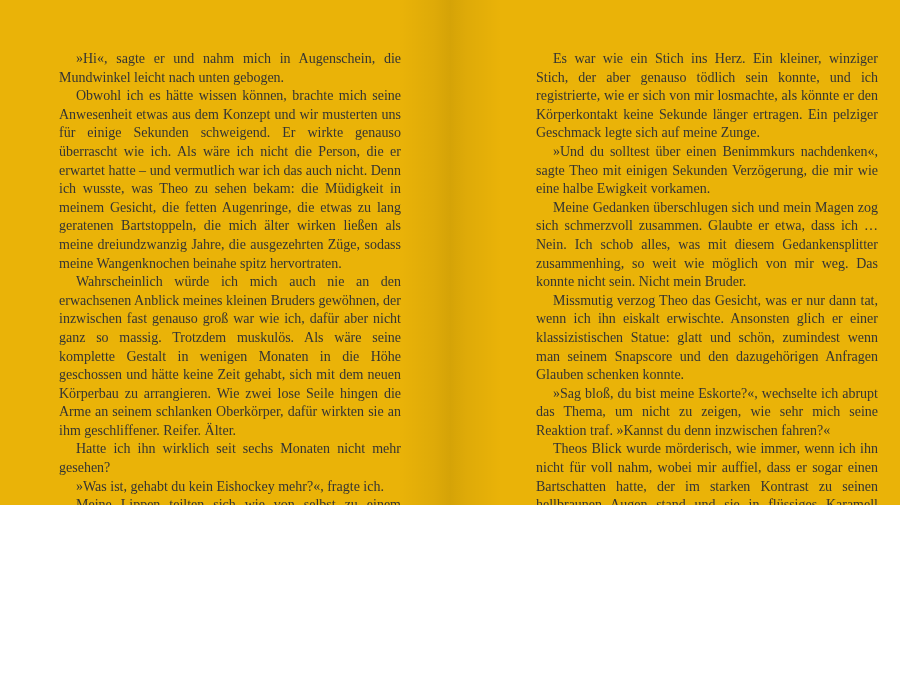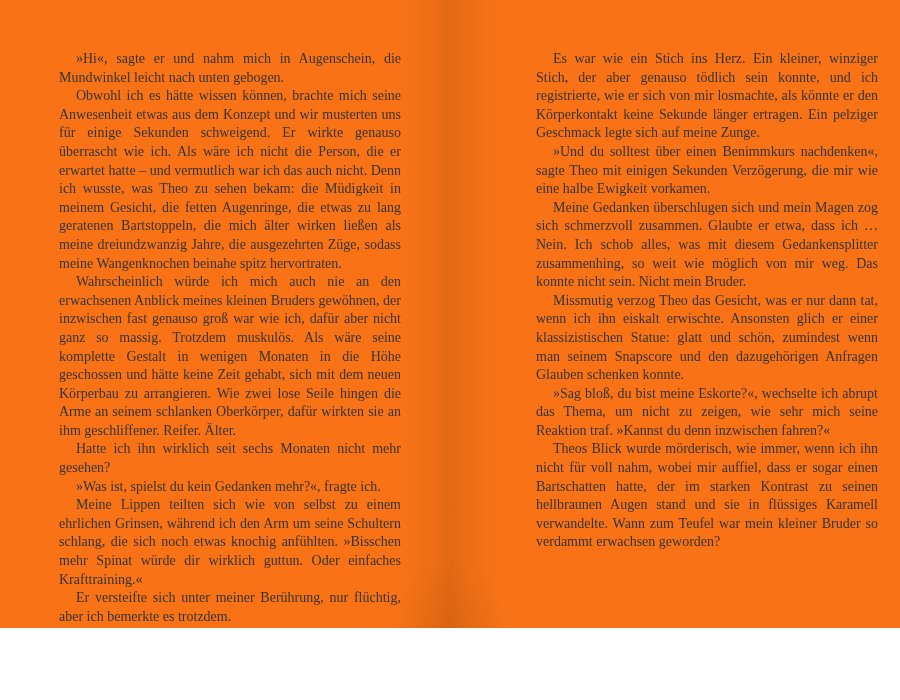--- a/index.html
+++ b/index.html
@@ -3,22 +3,22 @@
 <meta charset="utf-8">
 <style>
   html, body {
     margin: 0;
     padding: 0;
     background: #ffffff;
   }
   .book {
     position: relative;
     width: 900px;
-    height: 628px;
-    background: #f97316;
+    height: 505px;
+    background: #eab308;
     overflow: hidden;
     font-family: "Liberation Serif", "DejaVu Serif", serif;
   }
   .gutter {
     position: absolute;
     left: 398px;
     top: 0;
     width: 104px;
     height: 100%;
     background: linear-gradient(to right,
@@ -77,21 +77,21 @@
 <div class="book">
 
   <div class="gutter"></div>
   <div class="gutter-bottom"></div>
 
   <div class="page-text page-left-text">
       <p class="para">»Hi«, sagte er und nahm mich in Augenschein, die Mundwinkel leicht nach unten gebogen.</p>
       <p class="para">Obwohl ich es hätte wissen können, brachte mich seine Anwesenheit etwas aus dem Konzept und wir musterten uns für einige Sekunden schweigend. Er wirkte genauso überrascht wie ich. Als wäre ich nicht die Person, die er erwartet hatte – und vermutlich war ich das auch nicht. Denn ich wusste, was Theo zu sehen bekam: die Müdigkeit in meinem Gesicht, die fetten Augenringe, die etwas zu lang geratenen Bartstoppeln, die mich älter wirken ließen als meine dreiundzwanzig Jahre, die ausgezehrten Züge, sodass meine Wangenknochen beinahe spitz hervortraten.</p>
       <p class="para">Wahrscheinlich würde ich mich auch nie an den erwachsenen Anblick meines kleinen Bruders gewöhnen, der inzwischen fast genauso groß war wie ich, dafür aber nicht ganz so massig. Trotzdem muskulös. Als wäre seine komplette Gestalt in wenigen Monaten in die Höhe geschossen und hätte keine Zeit gehabt, sich mit dem neuen Körperbau zu arrangieren. Wie zwei lose Seile hingen die Arme an seinem schlanken Oberkörper, dafür wirkten sie an ihm geschliffener. Reifer. Älter.</p>
       <p class="para">Hatte ich ihn wirklich seit sechs Monaten nicht mehr gesehen?</p>
-      <p class="para">»Was ist, spielst du kein Gedanken mehr?«, fragte ich.</p>
+      <p class="para">»Was ist, gehabt du kein Eishockey mehr?«, fragte ich.</p>
       <p class="para">Meine Lippen teilten sich wie von selbst zu einem ehrlichen Grinsen, während ich den Arm um seine Schultern schlang, die sich noch etwas knochig anfühlten. »Bisschen mehr Spinat würde dir wirklich guttun. Oder einfaches Krafttraining.«</p>
       <p class="para">Er versteifte sich unter meiner Berührung, nur flüchtig, aber ich bemerkte es trotzdem.</p>
     </div>
 
   <div class="page-text page-right-text">
       <p class="para">Es war wie ein Stich ins Herz. Ein kleiner, winziger Stich, der aber genauso tödlich sein konnte, und ich registrierte, wie er sich von mir losmachte, als könnte er den Körperkontakt keine Sekunde länger ertragen. Ein pelziger Geschmack legte sich auf meine Zunge.</p>
       <p class="para">»Und du solltest über einen Benimmkurs nachdenken«, sagte Theo mit einigen Sekunden Verzögerung, die mir wie eine halbe Ewigkeit vorkamen.</p>
       <p class="para">Meine Gedanken überschlugen sich und mein Magen zog sich schmerzvoll zusammen. Glaubte er etwa, dass ich … Nein. Ich schob alles, was mit diesem Gedankensplitter zusammenhing, so weit wie möglich von mir weg. Das konnte nicht sein. Nicht mein Bruder.</p>
       <p class="para">Missmutig verzog Theo das Gesicht, was er nur dann tat, wenn ich ihn eiskalt erwischte. Ansonsten glich er einer klassizistischen Statue: glatt und schön, zumindest wenn man seinem Snapscore und den dazugehörigen Anfragen Glauben schenken konnte.</p>
       <p class="para">»Sag bloß, du bist meine Eskorte?«, wechselte ich abrupt das Thema, um nicht zu zeigen, wie sehr mich seine Reaktion traf. »Kannst du denn inzwischen fahren?«</p>

